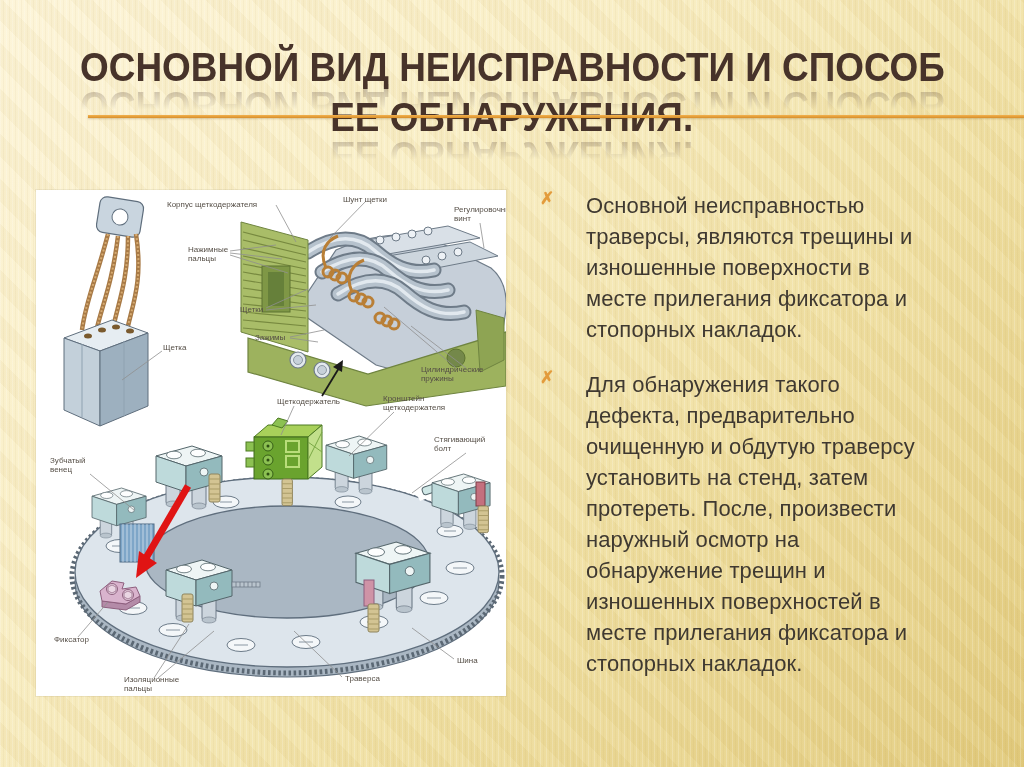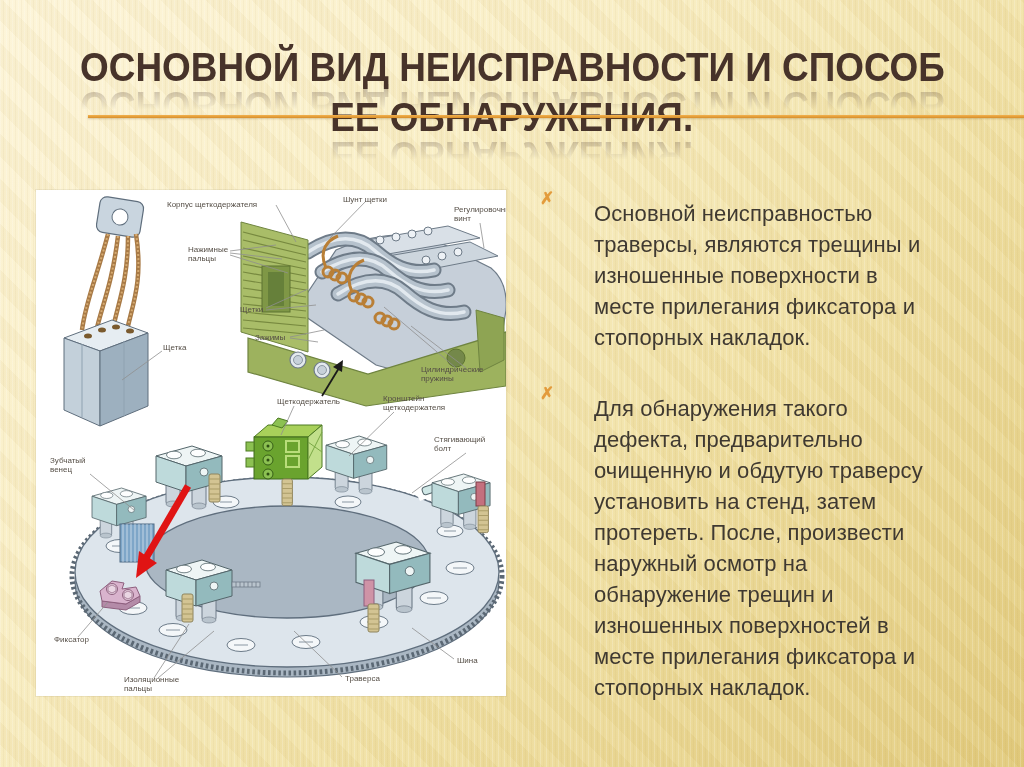--- a/index.html
+++ b/index.html
@@ -40,21 +40,21 @@
   .lbl{font-family:"Liberation Sans", sans-serif; font-size:8px; fill:#554e46;}
   .leader{stroke:#8f8f8f; stroke-width:.8; fill:none;}
   
   .bullets{position:absolute; left:530px; top:186px; width:478px;}
   .bullet{display:flex; align-items:flex-start; margin-bottom:16px;}
   .marker{
     flex:none; width:42px; margin-left:10px; padding-top:4px;
     color:#e39b3c; font-weight:700; font-size:17px; line-height:1;
   }
   .bullet p{
-    margin:12px; white-space:pre-line; font-size:22px; line-height:31px;
+    margin:4px; white-space:pre-line; font-size:22px; line-height:31px;
     color:#3f3931; letter-spacing:.1px;
   }
 </style>
 </head>
 <body>
 
 <div class="slide">
 
   <div class="accent-line"></div>
 

